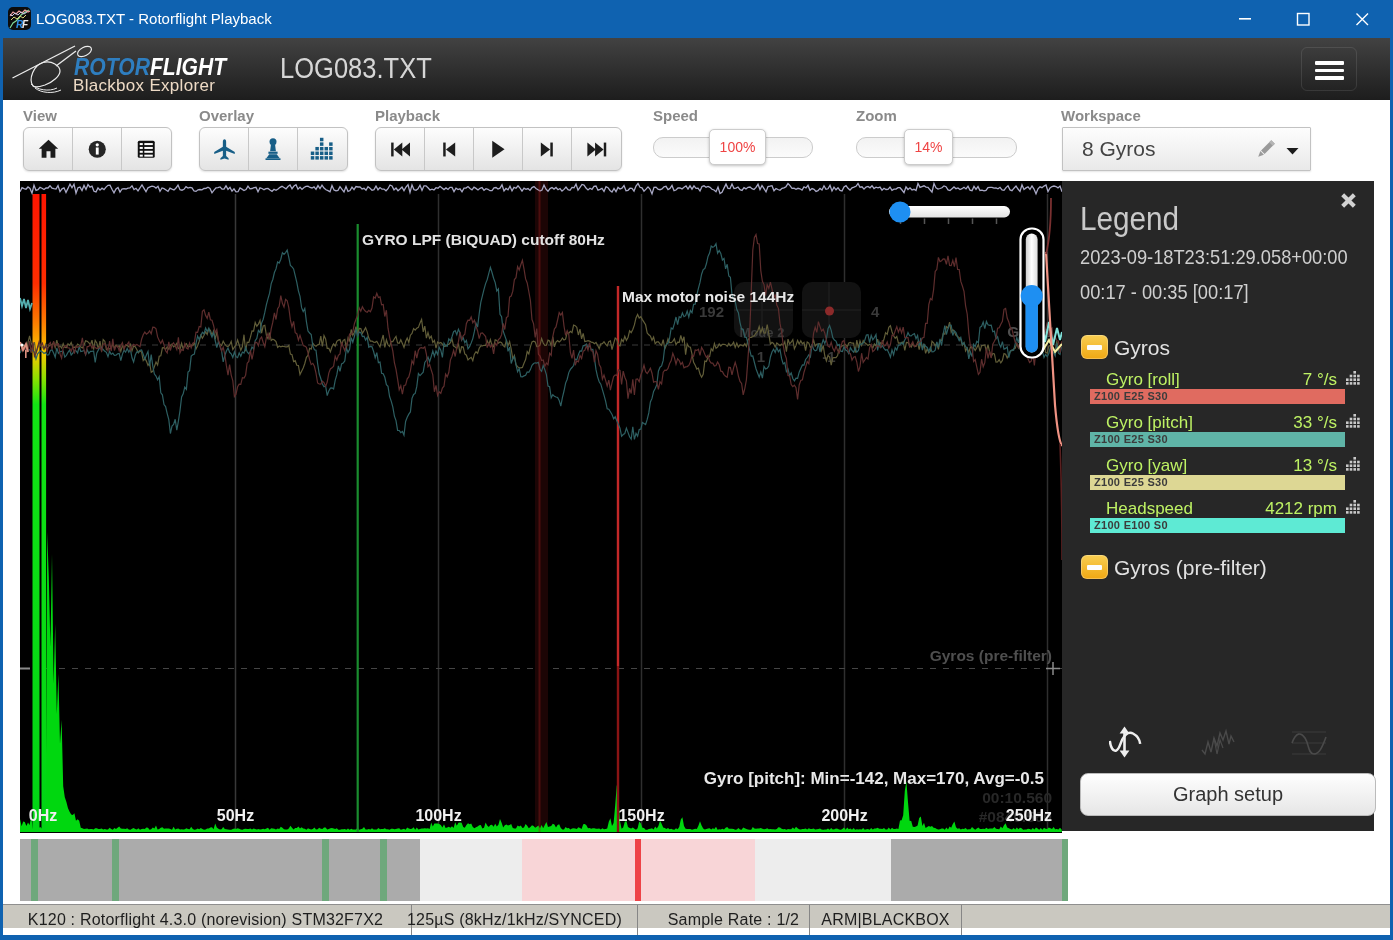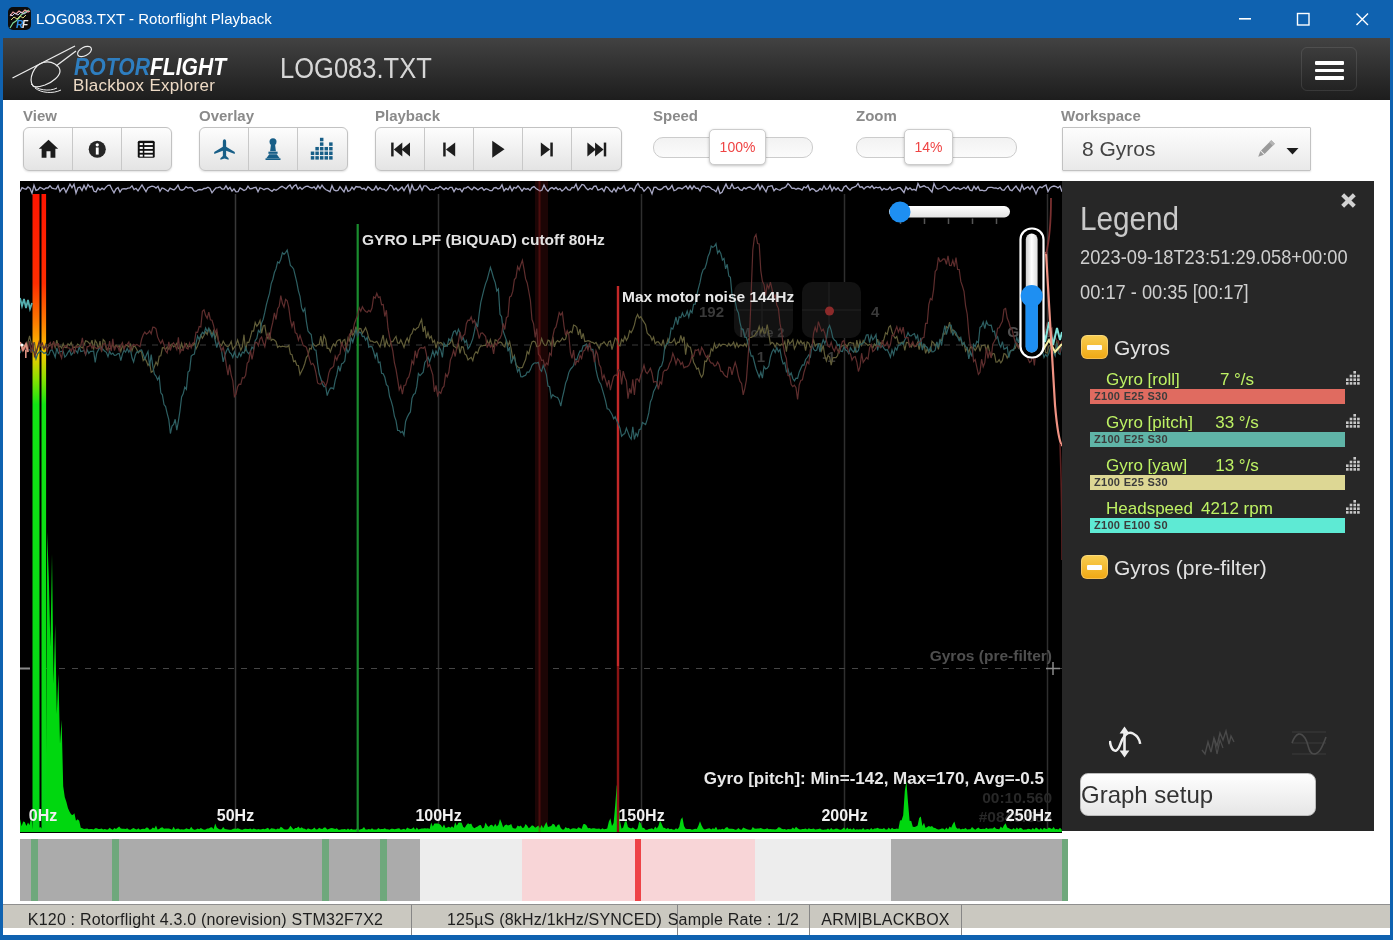--- a/index.html
+++ b/index.html
@@ -37,24 +37,24 @@
 #legend{position:absolute;left:1062px;top:181px;width:312px;height:650px;background:#272727;color:#ddd}
 #lclose{position:absolute;left:278px;top:11px}
 #ltitle{position:absolute;left:18px;top:19px;font-size:33px;color:#c9c9c9;transform:scaleX(0.90);transform-origin:0 0}
 .ldate{position:absolute;left:18px;font-size:21px;color:#cfcfcf;white-space:nowrap;transform:scaleX(0.87);transform-origin:0 0}
 .lsec{position:absolute;left:19px;height:22px}
 .minus{position:absolute;left:0;top:0;width:27px;height:24px;border-radius:6px;background:linear-gradient(#f9cf53,#efa713);box-shadow:inset 0 0 0 1px rgba(255,255,255,0.25)}
 .minus:after{content:"";position:absolute;left:6px;top:10px;width:15px;height:4.5px;background:#fdfdfd;border-radius:1px}
 .lsec .st{position:absolute;left:33px;top:1px;font-size:21px;color:#e2e2e2;white-space:nowrap}
 .lrow{position:absolute;left:44px;width:283px;height:15px;font-size:17px;color:#bef264}
 .lrow .nm{position:absolute;left:0;top:0}
-.lrow .vl{position:absolute;left:31px;top:0;width:200px;text-align:center}
+.lrow .vl{position:absolute;left:31px;top:0;width:200px;text-align:right}
 .lrow .ic{position:absolute;left:240px;top:1px}
 .lbar{position:absolute;left:28px;width:255px;height:15px;font-size:11px;font-weight:bold;color:#3c3c3c;line-height:15px;padding-left:4px;letter-spacing:0.3px}
-#gsetup{position:absolute;left:18px;top:592px;width:236px;height:43px;border:1px solid #bbb;border-radius:8px;background:linear-gradient(#fefefe,#e6e6e6);font-size:24px;color:#333;line-height:41px}
+#gsetup{position:absolute;left:18px;top:592px;width:296px;height:43px;border:1px solid #bbb;border-radius:8px;background:linear-gradient(#fefefe,#e6e6e6);font-size:20px;color:#333;text-align:center;line-height:41px}
 
 #scrub{position:absolute;left:20px;top:839px;width:1048px;height:62px;background:#ededed}
 .sseg{position:absolute;top:0;height:62px}
 
 #status{position:absolute;left:0px;top:904px;width:1393px;height:24px;background:#cac8c0;border-top:1px solid #8f8f8f;font-size:16px;letter-spacing:0.2px;color:#1e1e1e}
 .scell{position:absolute;top:0;height:30px;line-height:29px;border-right:1px solid #868686;text-align:center}
 </style></head><body>
 <div id="app">
     <div id="titlebar">
       <span id="appicon"><svg width="23" height="23" viewBox="0 0 23 23">
@@ -420,19 +420,19 @@
       <div class="sseg" style="left:871px;width:171px;background:#ababab"></div>
       <div class="sseg" style="left:11px;width:7px;background:#6fa87c"></div>
       <div class="sseg" style="left:92px;width:7px;background:#6fa87c"></div>
       <div class="sseg" style="left:302px;width:7px;background:#6fa87c"></div>
       <div class="sseg" style="left:360px;width:7px;background:#6fa87c"></div>
       <div class="sseg" style="left:615px;width:6px;background:#ee4347"></div>
       <div class="sseg" style="left:1042px;width:6px;background:#6fa87c"></div>
     </div>
     <div id="status">
       <div class="scell" style="left:0;width:412px">K120 : Rotorflight 4.3.0 (norevision) STM32F7X2</div>
-      <div class="scell" style="left:432px;width:246px">125µS (8kHz/1kHz/SYNCED)</div>
+      <div class="scell" style="left:392px;width:246px">125µS (8kHz/1kHz/SYNCED)</div>
       <div class="scell" style="left:658px;width:152px">Sample Rate : 1/2</div>
       <div class="scell" style="left:810px;width:152px">ARM|BLACKBOX</div>
     </div>
     <div id="bl"></div>
     <div id="br"></div>
     <div id="bb"></div>
   </div>
 </body></html>

